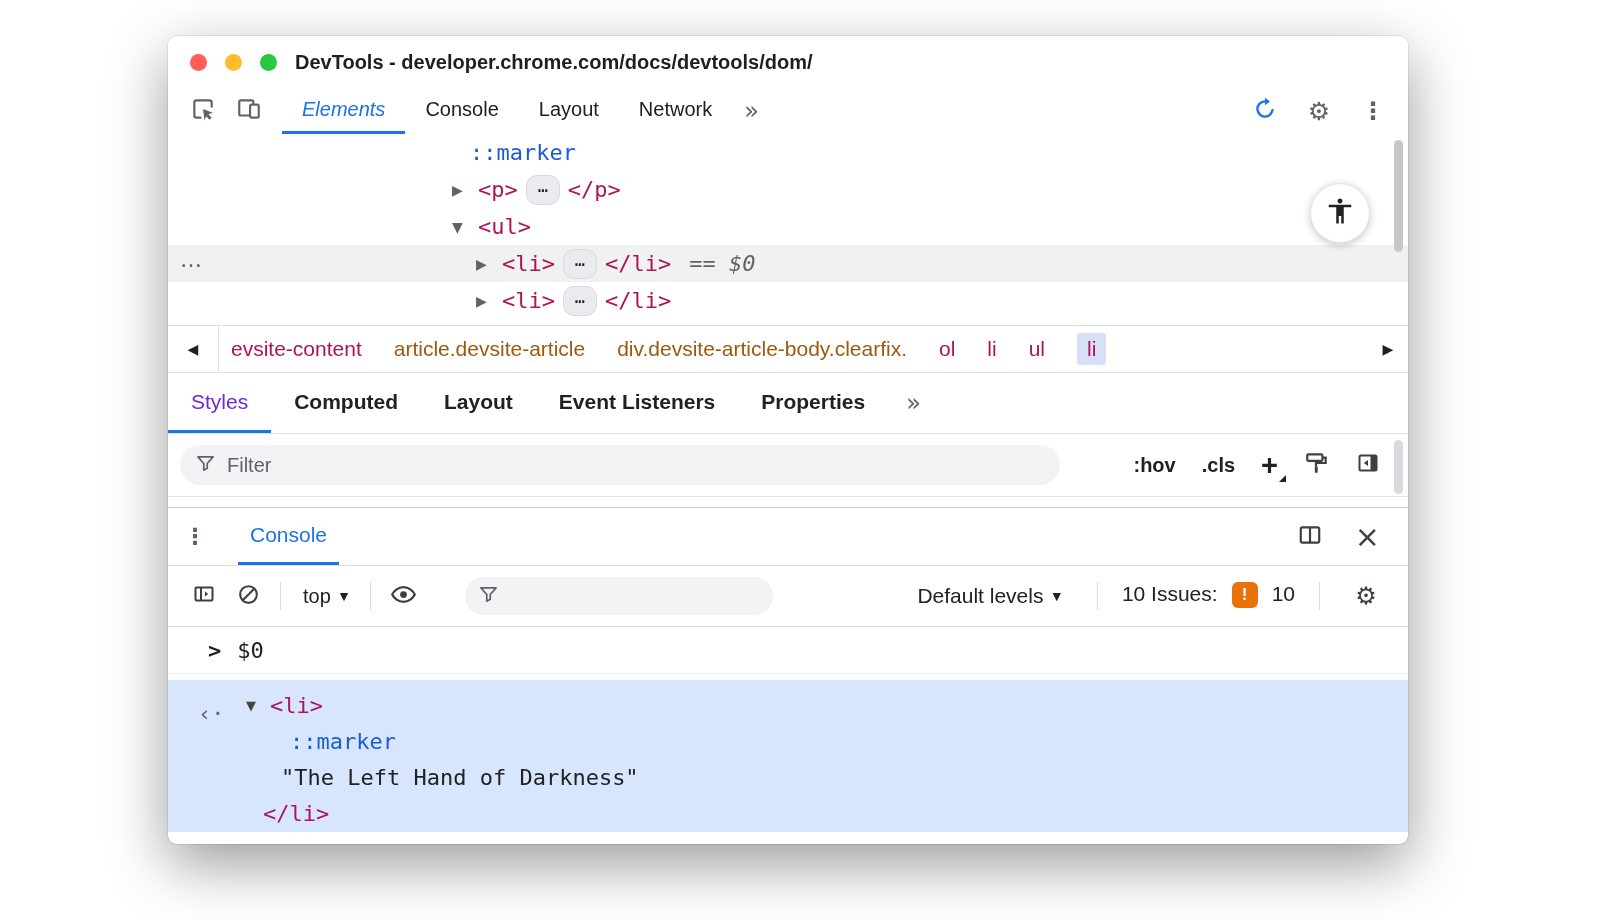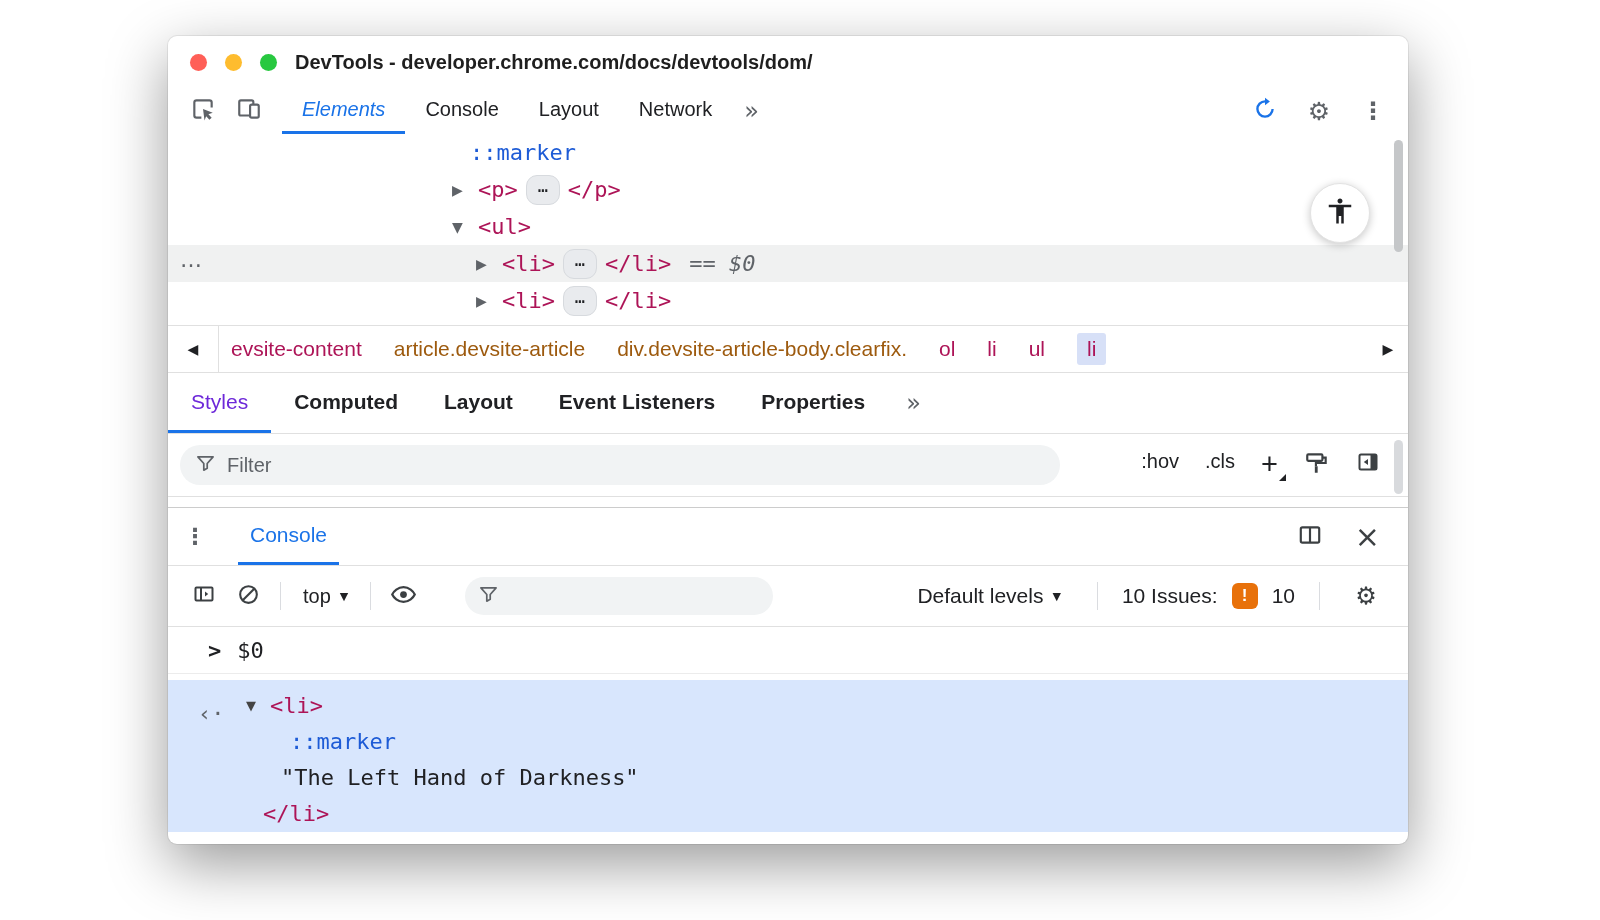--- a/index.html
+++ b/index.html
@@ -63,40 +63,40 @@
   .stabs{height:60px;display:flex;align-items:stretch;border-bottom:1px solid #e0e0e0;}
   .stab{display:flex;align-items:center;padding:0 23px;font-size:21px;color:#202124;border-bottom:3px solid transparent;font-weight:bold;}
   .stab.active{color:#6d28d9;border-bottom-color:#1a73e8;font-weight:500;}
   .stab-more{display:flex;align-items:center;padding:0 16px;font-size:24px;color:#5f6368;margin-left:2px;}
 
   
   .frow{height:62px;display:flex;align-items:center;padding:0 12px;border-bottom:1px solid #e0e0e0;}
   .fpill{width:880px;height:40px;border-radius:20px;background:#f1f3f4;display:flex;align-items:center;padding:0 16px;gap:10px;box-sizing:border-box;}
   .fpill input{border:none;background:transparent;outline:none;font-size:20px;color:#202124;flex:1;font-family:Liberation Sans, sans-serif;}
   .fpill input::placeholder{color:#5f6368;}
-  .fright{margin-left:auto;display:flex;align-items:flex-start;gap:26px;padding-right:16px;font-size:20px;color:#202124;}
+  .fright{margin-left:auto;display:flex;align-items:center;gap:26px;padding-right:16px;font-size:20px;color:#202124;font-weight:bold;}
   .plus{font-size:29px;position:relative;line-height:1;}
   .plus-corner{position:absolute;right:-8px;bottom:-2px;width:0;height:0;border-left:7px solid transparent;border-bottom:7px solid #202124;}
   .gapstrip{height:10px;}
 
   
   .cheader{height:57px;border-top:1px solid #cccccc;border-bottom:1px solid #e0e0e0;display:flex;align-items:stretch;}
   .kebab-cell{width:54px;display:flex;align-items:center;justify-content:center;color:#5f6368;font-size:22px;font-weight:700;}
   .ctab{display:flex;align-items:center;padding:0 12px;margin-left:16px;font-size:21px;color:#1a73e8;font-weight:500;border-bottom:3px solid #1a73e8;}
   .cheader-right{margin-left:auto;display:flex;align-items:center;gap:32px;padding-right:28px;}
   .g-close{font-size:30px;color:#3c4043;line-height:1;}
 
   .ctoolbar{height:60px;display:flex;align-items:center;border-bottom:1px solid #e0e0e0;padding:0 14px;}
   .ct-icon{width:44px;display:flex;align-items:center;justify-content:center;}
   .vdiv{width:1px;height:28px;background:#dadce0;margin:0 10px;}
   .ctx{display:flex;align-items:center;gap:9px;font-size:20px;color:#202124;padding:0 12px;}
   .caret{font-size:11px;color:#202124;}
   .cpill{width:308px;height:38px;border-radius:19px;background:#f1f3f4;display:flex;align-items:center;padding:0 14px;gap:8px;margin-left:40px;box-sizing:border-box;}
   .cpill input{border:none;background:transparent;outline:none;flex:1;font-size:20px;font-family:"Liberation Sans",sans-serif;}
-  .ct-right{margin-left:auto;display:flex;align-items:center;gap:14px;font-size:21px;color:#202124;padding-right:6px;}
+  .ct-right{margin-left:auto;display:flex;gap:14px;font-size:21px;color:#202124;padding-right:6px;}
   .issue-badge{width:26px;height:26px;border-radius:6px;background:#e8710a;color:#fff;display:flex;align-items:center;justify-content:center;font-size:17px;font-weight:700;}
 
   .prompt{height:46px;display:flex;align-items:center;border-bottom:1px solid #ececec;font-size:22px;color:#202124;}
   .prompt .chev{margin-left:40px;font-weight:700;}
   .prompt .val{margin-left:16px;}
   .resultgap{height:6px;}
   .result{height:152px;background:#d8e6fd;position:relative;font-size:22px;line-height:36px;padding-top:8px;box-sizing:border-box;}
   .r-arrow{position:absolute;left:30px;top:16px;color:#5f6368;font-size:22px;}
   .rl1{padding-left:78px;display:flex;align-items:center;}
   .rl1 .tri{display:inline-block;width:24px;font-size:13px;color:#444;}

